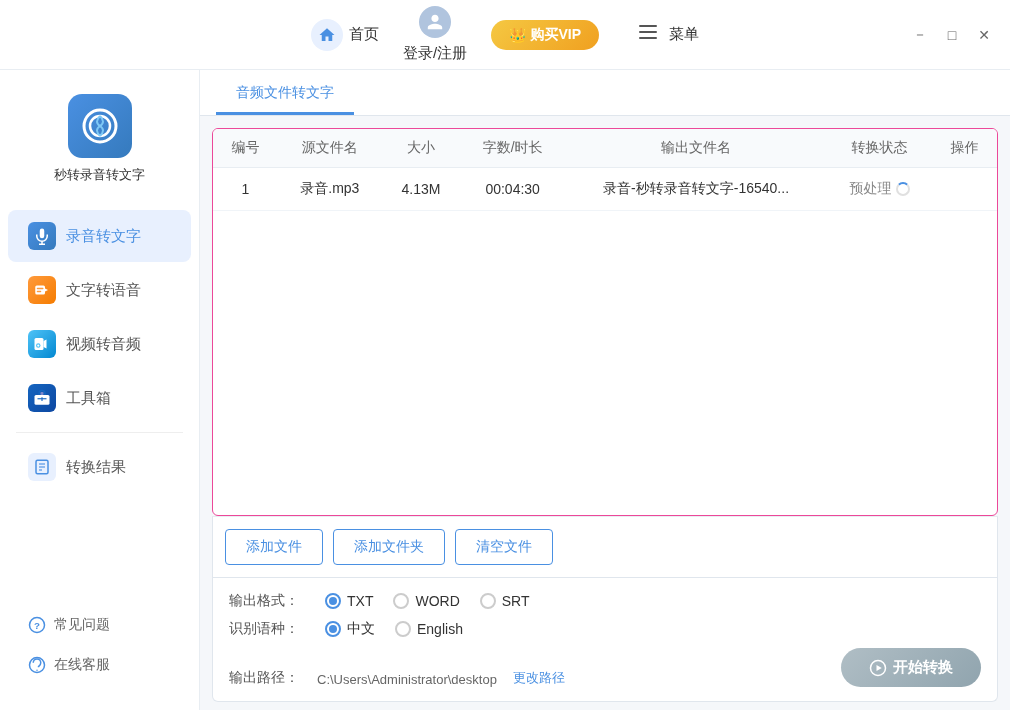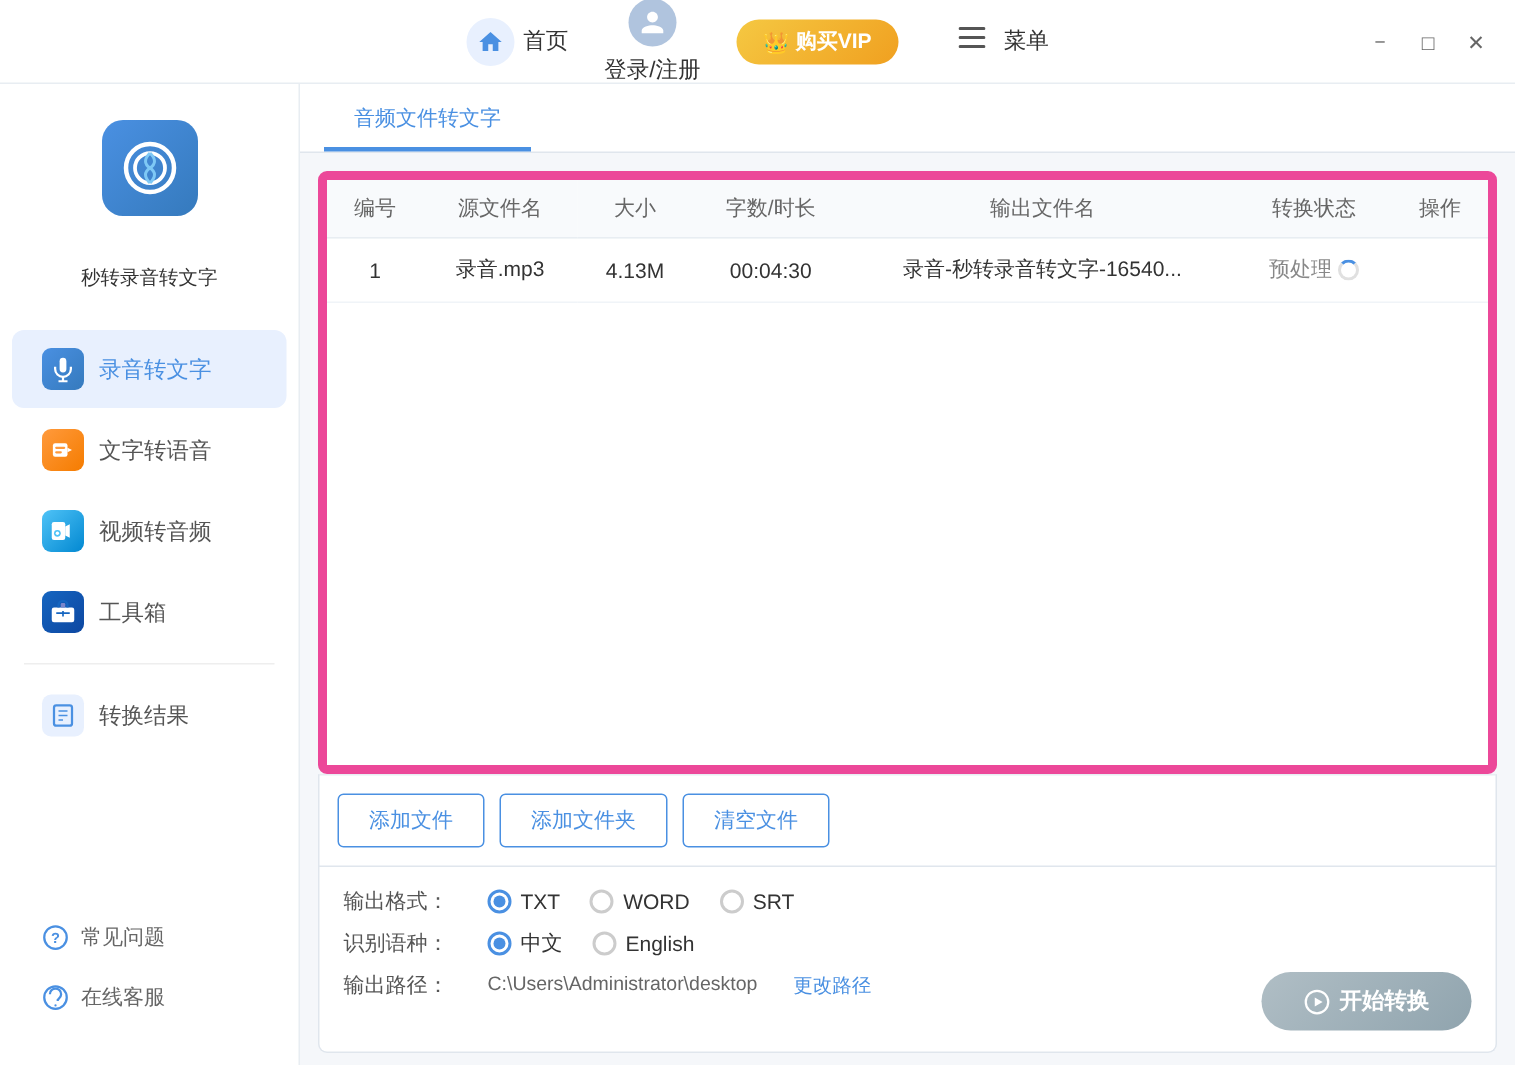--- a/index.html
+++ b/index.html
@@ -8,21 +8,21 @@
       height: 710px;
       font-family: "Microsoft YaHei", "PingFang SC", sans-serif;
       background: #f0f4f8;
       overflow: hidden;
       display: flex;
       flex-direction: column;
     }
 
     
     .title-bar {
-      height: 56px;
+      height: 70px;
       background: #fff;
       display: flex;
       align-items: center;
       justify-content: center;
       position: relative;
       border-bottom: 1px solid #e8edf2;
       flex-shrink: 0;
     }
     .title-bar-center {
       display: flex;
@@ -125,21 +125,20 @@
       flex-direction: column;
       padding: 16px 0;
       border-right: 1px solid #e8edf2;
       flex-shrink: 0;
     }
     .app-logo {
       display: flex;
       flex-direction: column;
       align-items: center;
       padding: 8px 0 24px 0;
-      gap: 24px;
     }
     .logo-icon {
       width: 64px;
       height: 64px;
       background: linear-gradient(135deg, #4a90e2, #357abd);
       border-radius: 14px;
       display: flex;
       align-items: center;
       justify-content: center;
       margin-bottom: 8px;
@@ -229,21 +228,21 @@
       border-bottom: 3px solid #4a90e2;
       font-weight: 500;
     }
 
     
     .file-table-container {
       flex: 1;
       background: #fff;
       margin: 12px 12px 0 12px;
       border-radius: 6px;
-      border: 6px solid #ec4899;
+      border: 1px solid #ec4899;
       overflow: hidden;
       display: flex;
       flex-direction: column;
     }
     .file-table {
       width: 100%;
       border-collapse: collapse;
       font-size: 14px;
     }
     .file-table th {
@@ -352,21 +351,22 @@
     }
     .radio-dot.selected::after {
       content: '';
       width: 8px;
       height: 8px;
       border-radius: 50%;
       background: #4a90e2;
     }
     .path-row {
       display: flex;
-      align-items: flex-start;
+      align-items: flex-end;
+      gap: 16px;
     }
     .path-value {
       color: #666;
       font-size: 13px;
     }
     .btn-change-path {
       color: #4a90e2;
       font-size: 13px;
       cursor: pointer;
       background: none;

